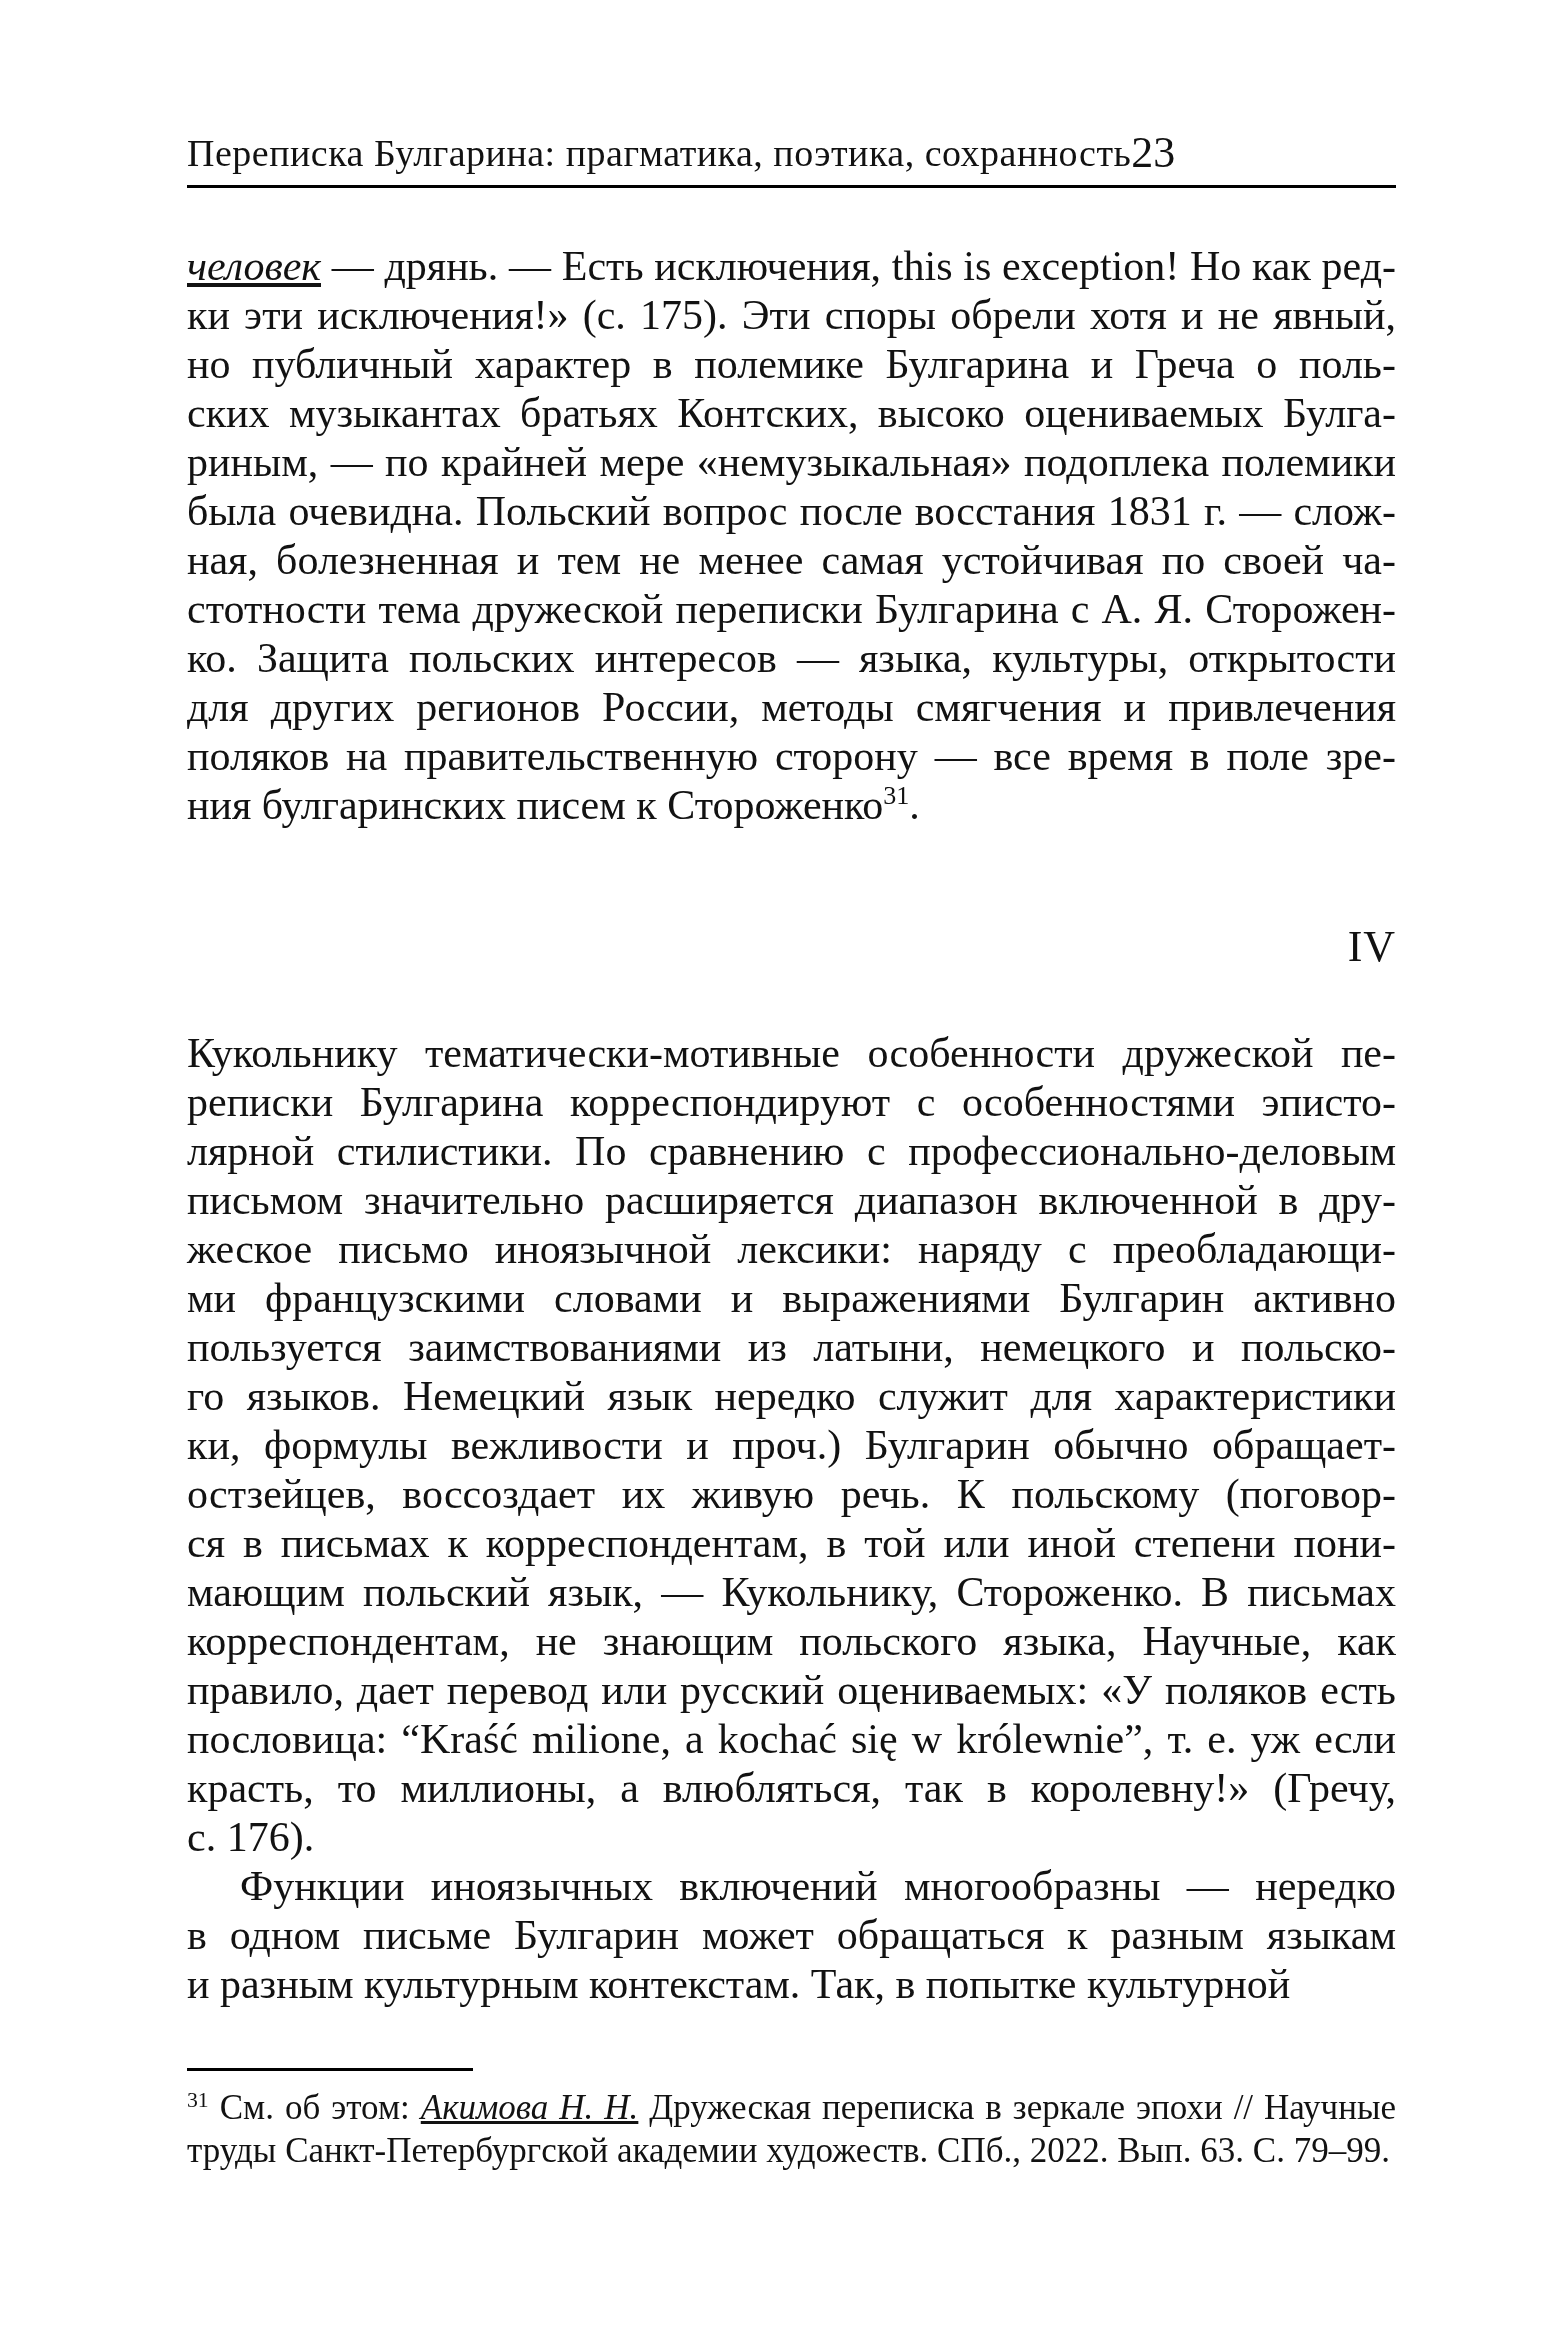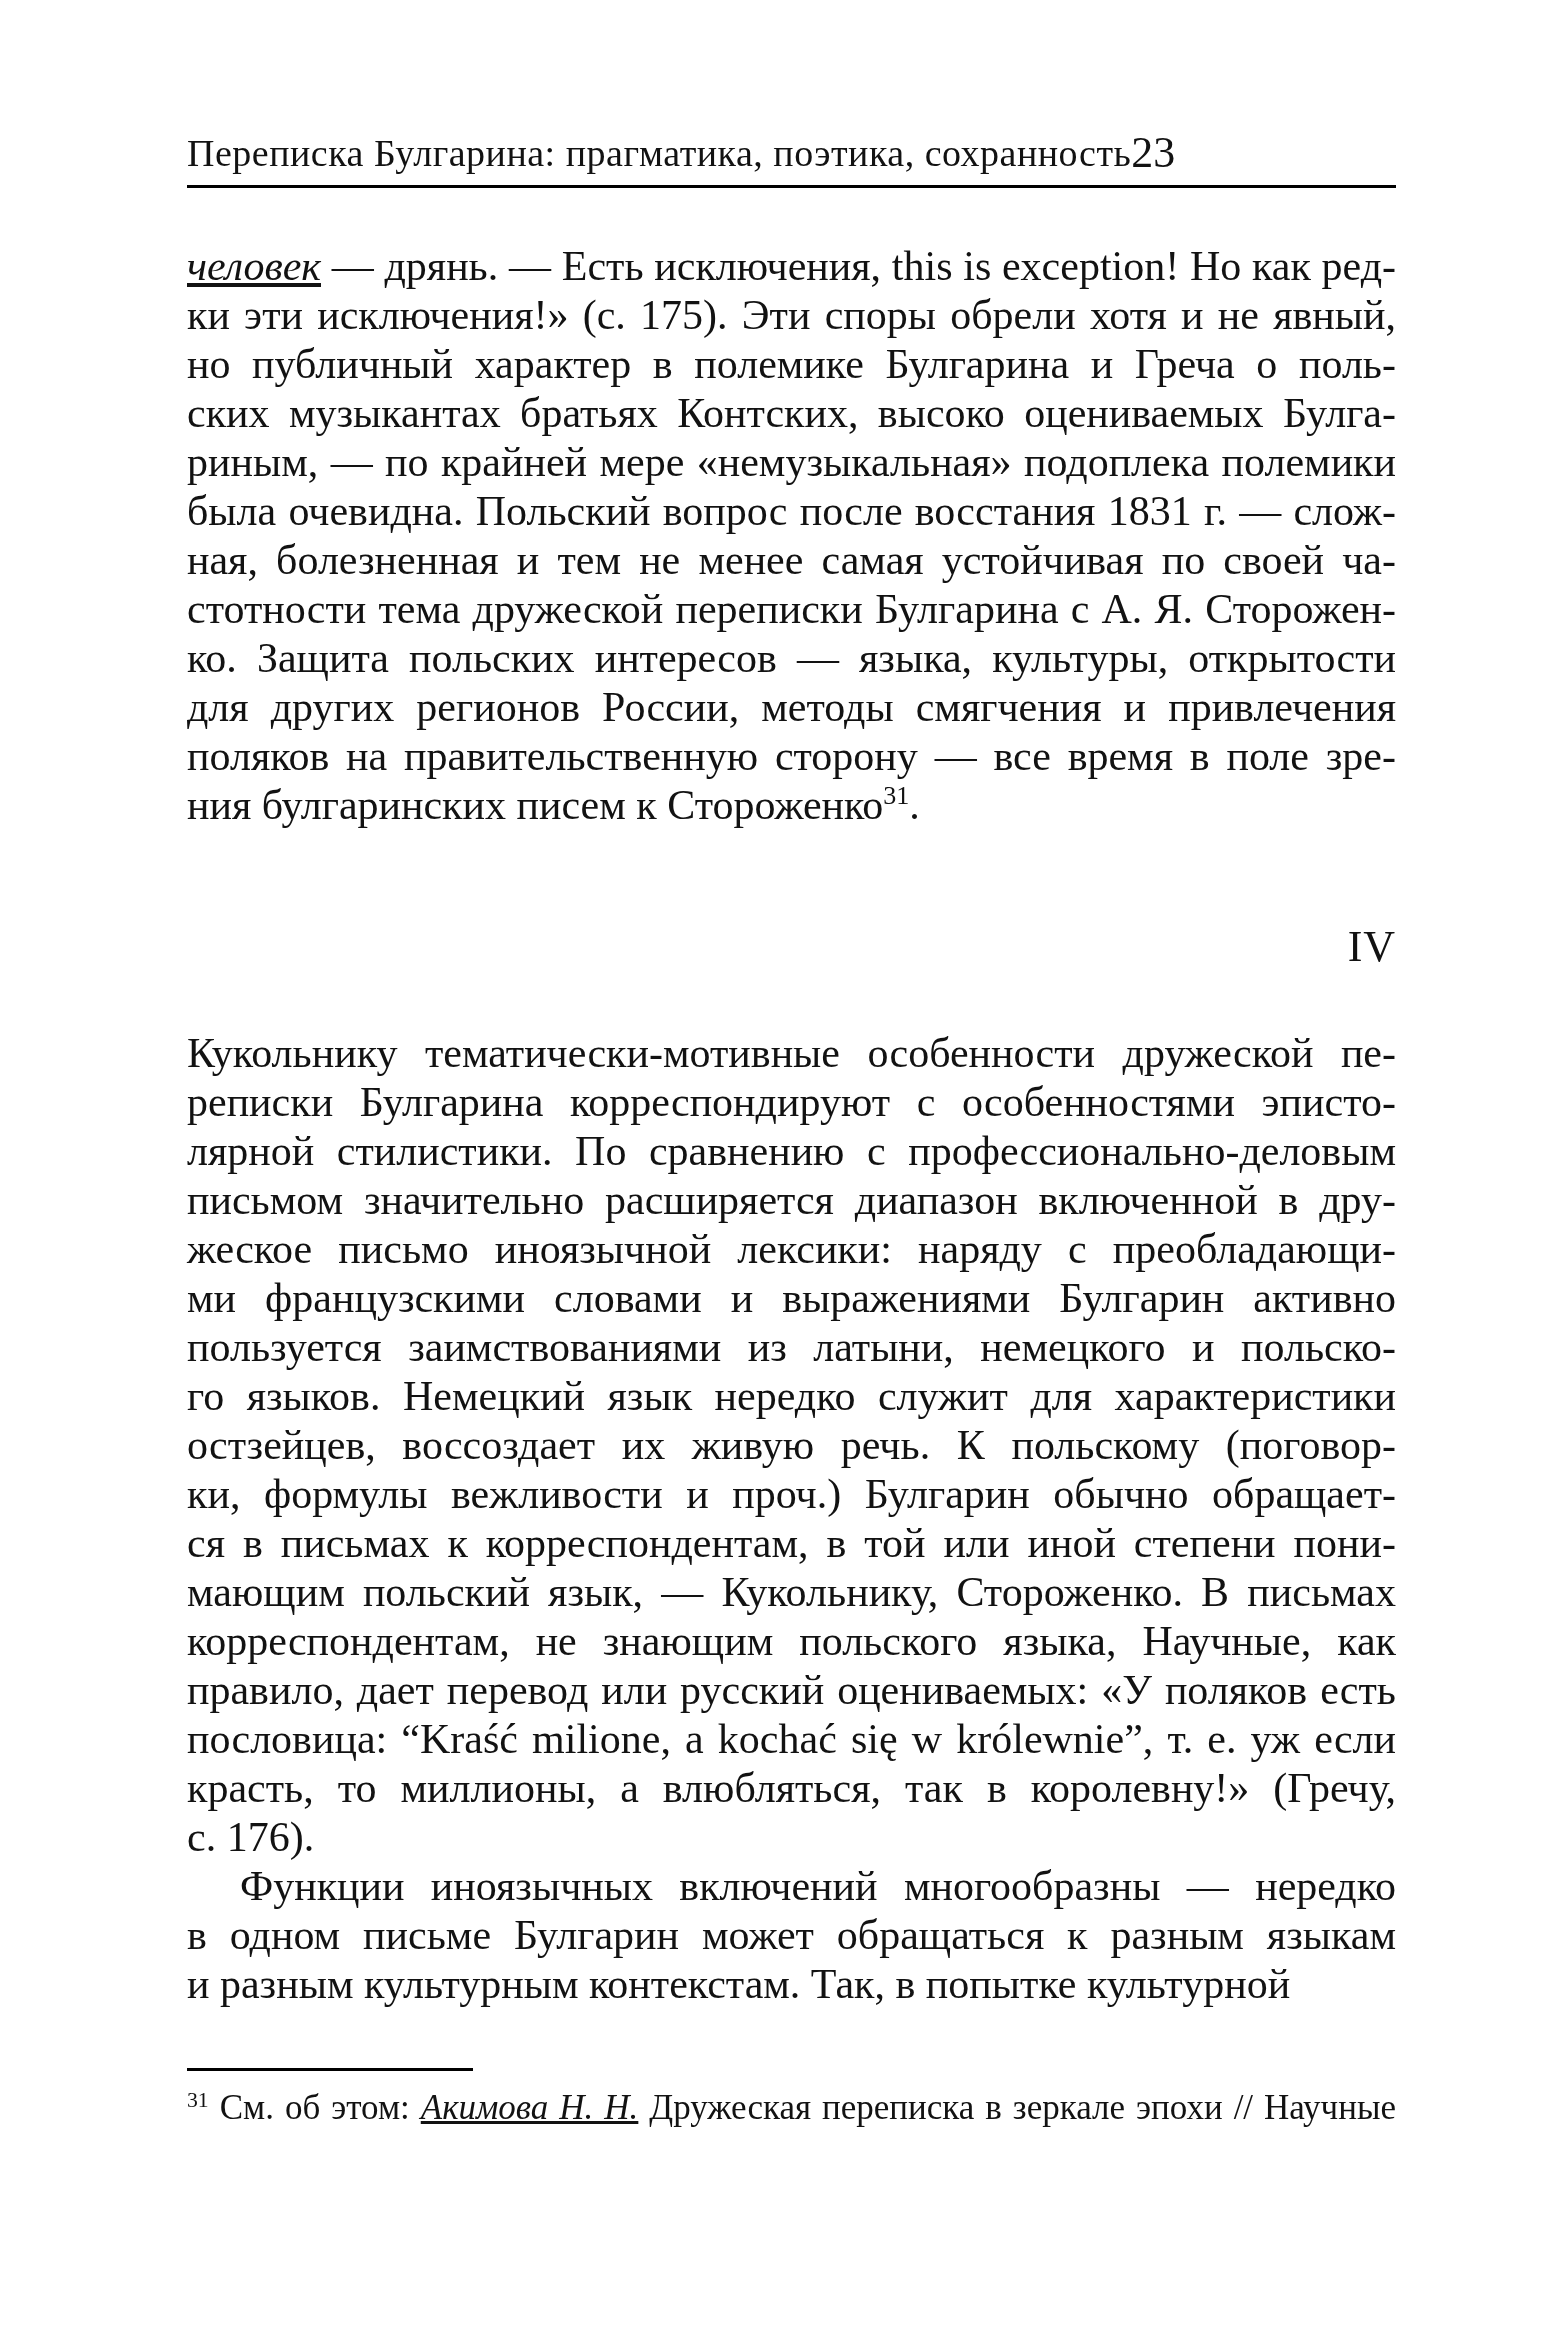--- a/index.html
+++ b/index.html
@@ -114,22 +114,22 @@
 
     <div class="paragraph">
         <div class="line">Кукольнику тематически-мотивные особенности дружеской пе-</div>
         <div class="line">реписки Булгарина корреспондируют с особенностями эписто-</div>
         <div class="line">лярной стилистики. По сравнению с профессионально-деловым</div>
         <div class="line">письмом значительно расширяется диапазон включенной в дру-</div>
         <div class="line">жеское письмо иноязычной лексики: наряду с преобладающи-</div>
         <div class="line">ми французскими словами и выражениями Булгарин активно</div>
         <div class="line">пользуется заимствованиями из латыни, немецкого и польско-</div>
         <div class="line">го языков. Немецкий язык нередко служит для характеристики</div>
+        <div class="line">ки, формулы вежливости и проч.) Булгарин обычно обращает-</div>
         <div class="line">остзейцев, воссоздает их живую речь. К польскому (поговор-</div>
-        <div class="line">ки, формулы вежливости и проч.) Булгарин обычно обращает-</div>
         <div class="line">ся в письмах к корреспондентам, в той или иной степени пони-</div>
         <div class="line">мающим польский язык, — Кукольнику, Стороженко. В письмах</div>
         <div class="line">корреспондентам, не знающим польского языка, Научные, как</div>
         <div class="line">правило, дает перевод или русский оцениваемых: «У поляков есть</div>
         <div class="line">пословица: “Kraść milione, a kochać się w królewnie”, т. е. уж если</div>
         <div class="line">красть, то миллионы, а влюбляться, так в королевну!» (Гречу,</div>
         <div class="line last">с. 176).</div>
       </div>
 
     <div class="paragraph">
@@ -137,17 +137,18 @@
         <div class="line">в одном письме Булгарин может обращаться к разным языкам</div>
         <div class="line last">и разным культурным контекстам. Так, в попытке культурной</div>
       </div>
 
   </div>
 
   <div class="footnote-block">
     <div class="footnote-separator"></div>
     <div class="footnote-text">
         <div class="line"><sup>31</sup> См. об этом: <i>Акимова Н. Н.</i> Дружеская переписка в зеркале эпохи // Научные</div>
+        <div class="line last">труды Санкт-Петербургской академии художеств. СПб., 2022. Вып. 63. С. 79–99.</div>
       </div>
   </div>
 
 </div>
 
 
 </body></html>

